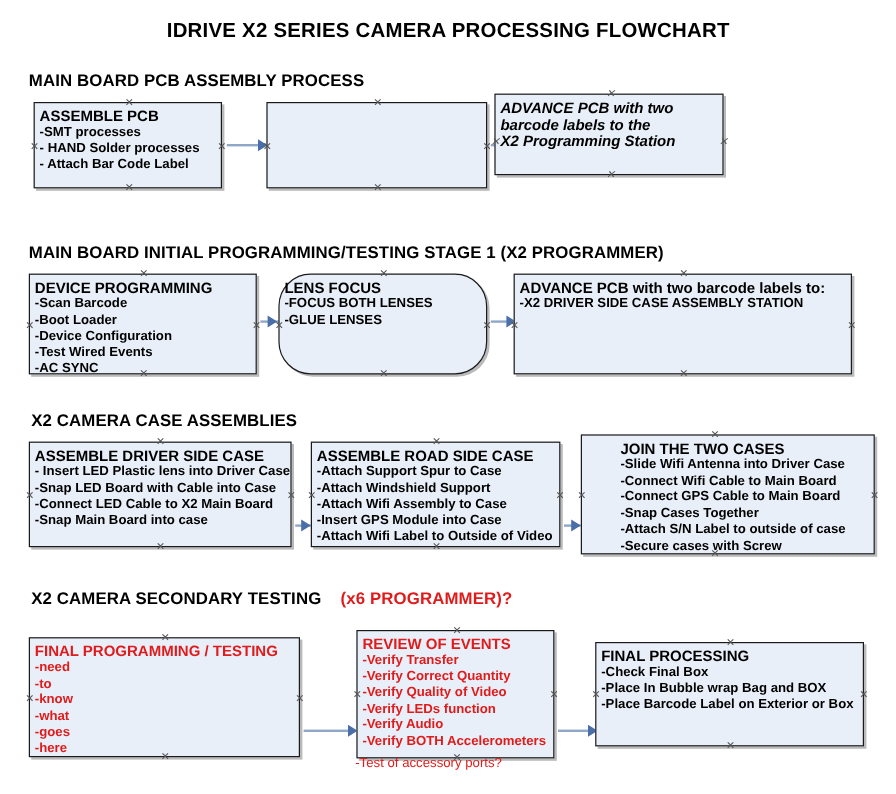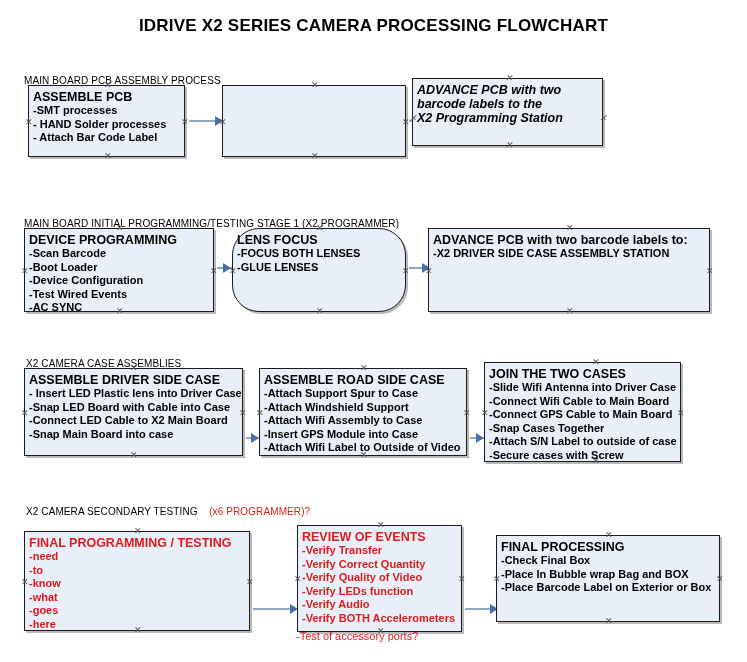--- a/index.html
+++ b/index.html
@@ -17,24 +17,23 @@
     position:absolute;
     left:0;top:16px;width:747px;
     text-align:center;
     font-size:17px;font-weight:bold;
     letter-spacing:0.2px;
     white-space:nowrap;
   }
 
   .section-title{
     position:absolute;
-    font-size:10px;font-weight:normal;
+    font-size:14px;font-weight:bold;
     white-space:nowrap;
     letter-spacing:0.1px;
-    margin-top:16px;
   }
   .section-title .accent{color:#e01b1b;}
 
   
   .box{
     position:absolute;
     background:#e9eff8;
     border:1px solid #1a1a1a;
     box-sizing:border-box;
     box-shadow:2px 2px 0 rgba(130,130,130,0.55);
@@ -208,21 +207,21 @@
     </div>
     <span class="hx" style="left:100px;top:-4px;"></span>
     <span class="hx" style="left:100px;bottom:-4px;"></span>
     <span class="hx" style="left:-4px;top:41px;"></span>
     <span class="hx" style="right:-4px;top:41px;"></span>
   </div>
 
   <div class="conn" style="left:470px;top:437px;width:14px;"></div>
   <div class="arrow" style="left:476px;top:433px;"></div>
 
-  <div class="box" style="left:484px;top:362px;width:197px;height:100px;">
+  <div class="box" style="left:484px;top:362px;width:245px;height:100px;padding-left:28px;">
     <div class="inner">
       <div class="btitle">JOIN THE TWO CASES</div>
       <div class="bline">-Slide Wifi Antenna into Driver Case</div>
       <div class="bline">-Connect Wifi Cable to Main Board</div>
       <div class="bline">-Connect GPS Cable to Main Board</div>
       <div class="bline">-Snap Cases Together</div>
       <div class="bline">-Attach S/N Label to outside of case</div>
       <div class="bline">-Secure cases with Screw</div>
     </div>
     <span class="hx" style="left:107px;top:-4px;"></span>

